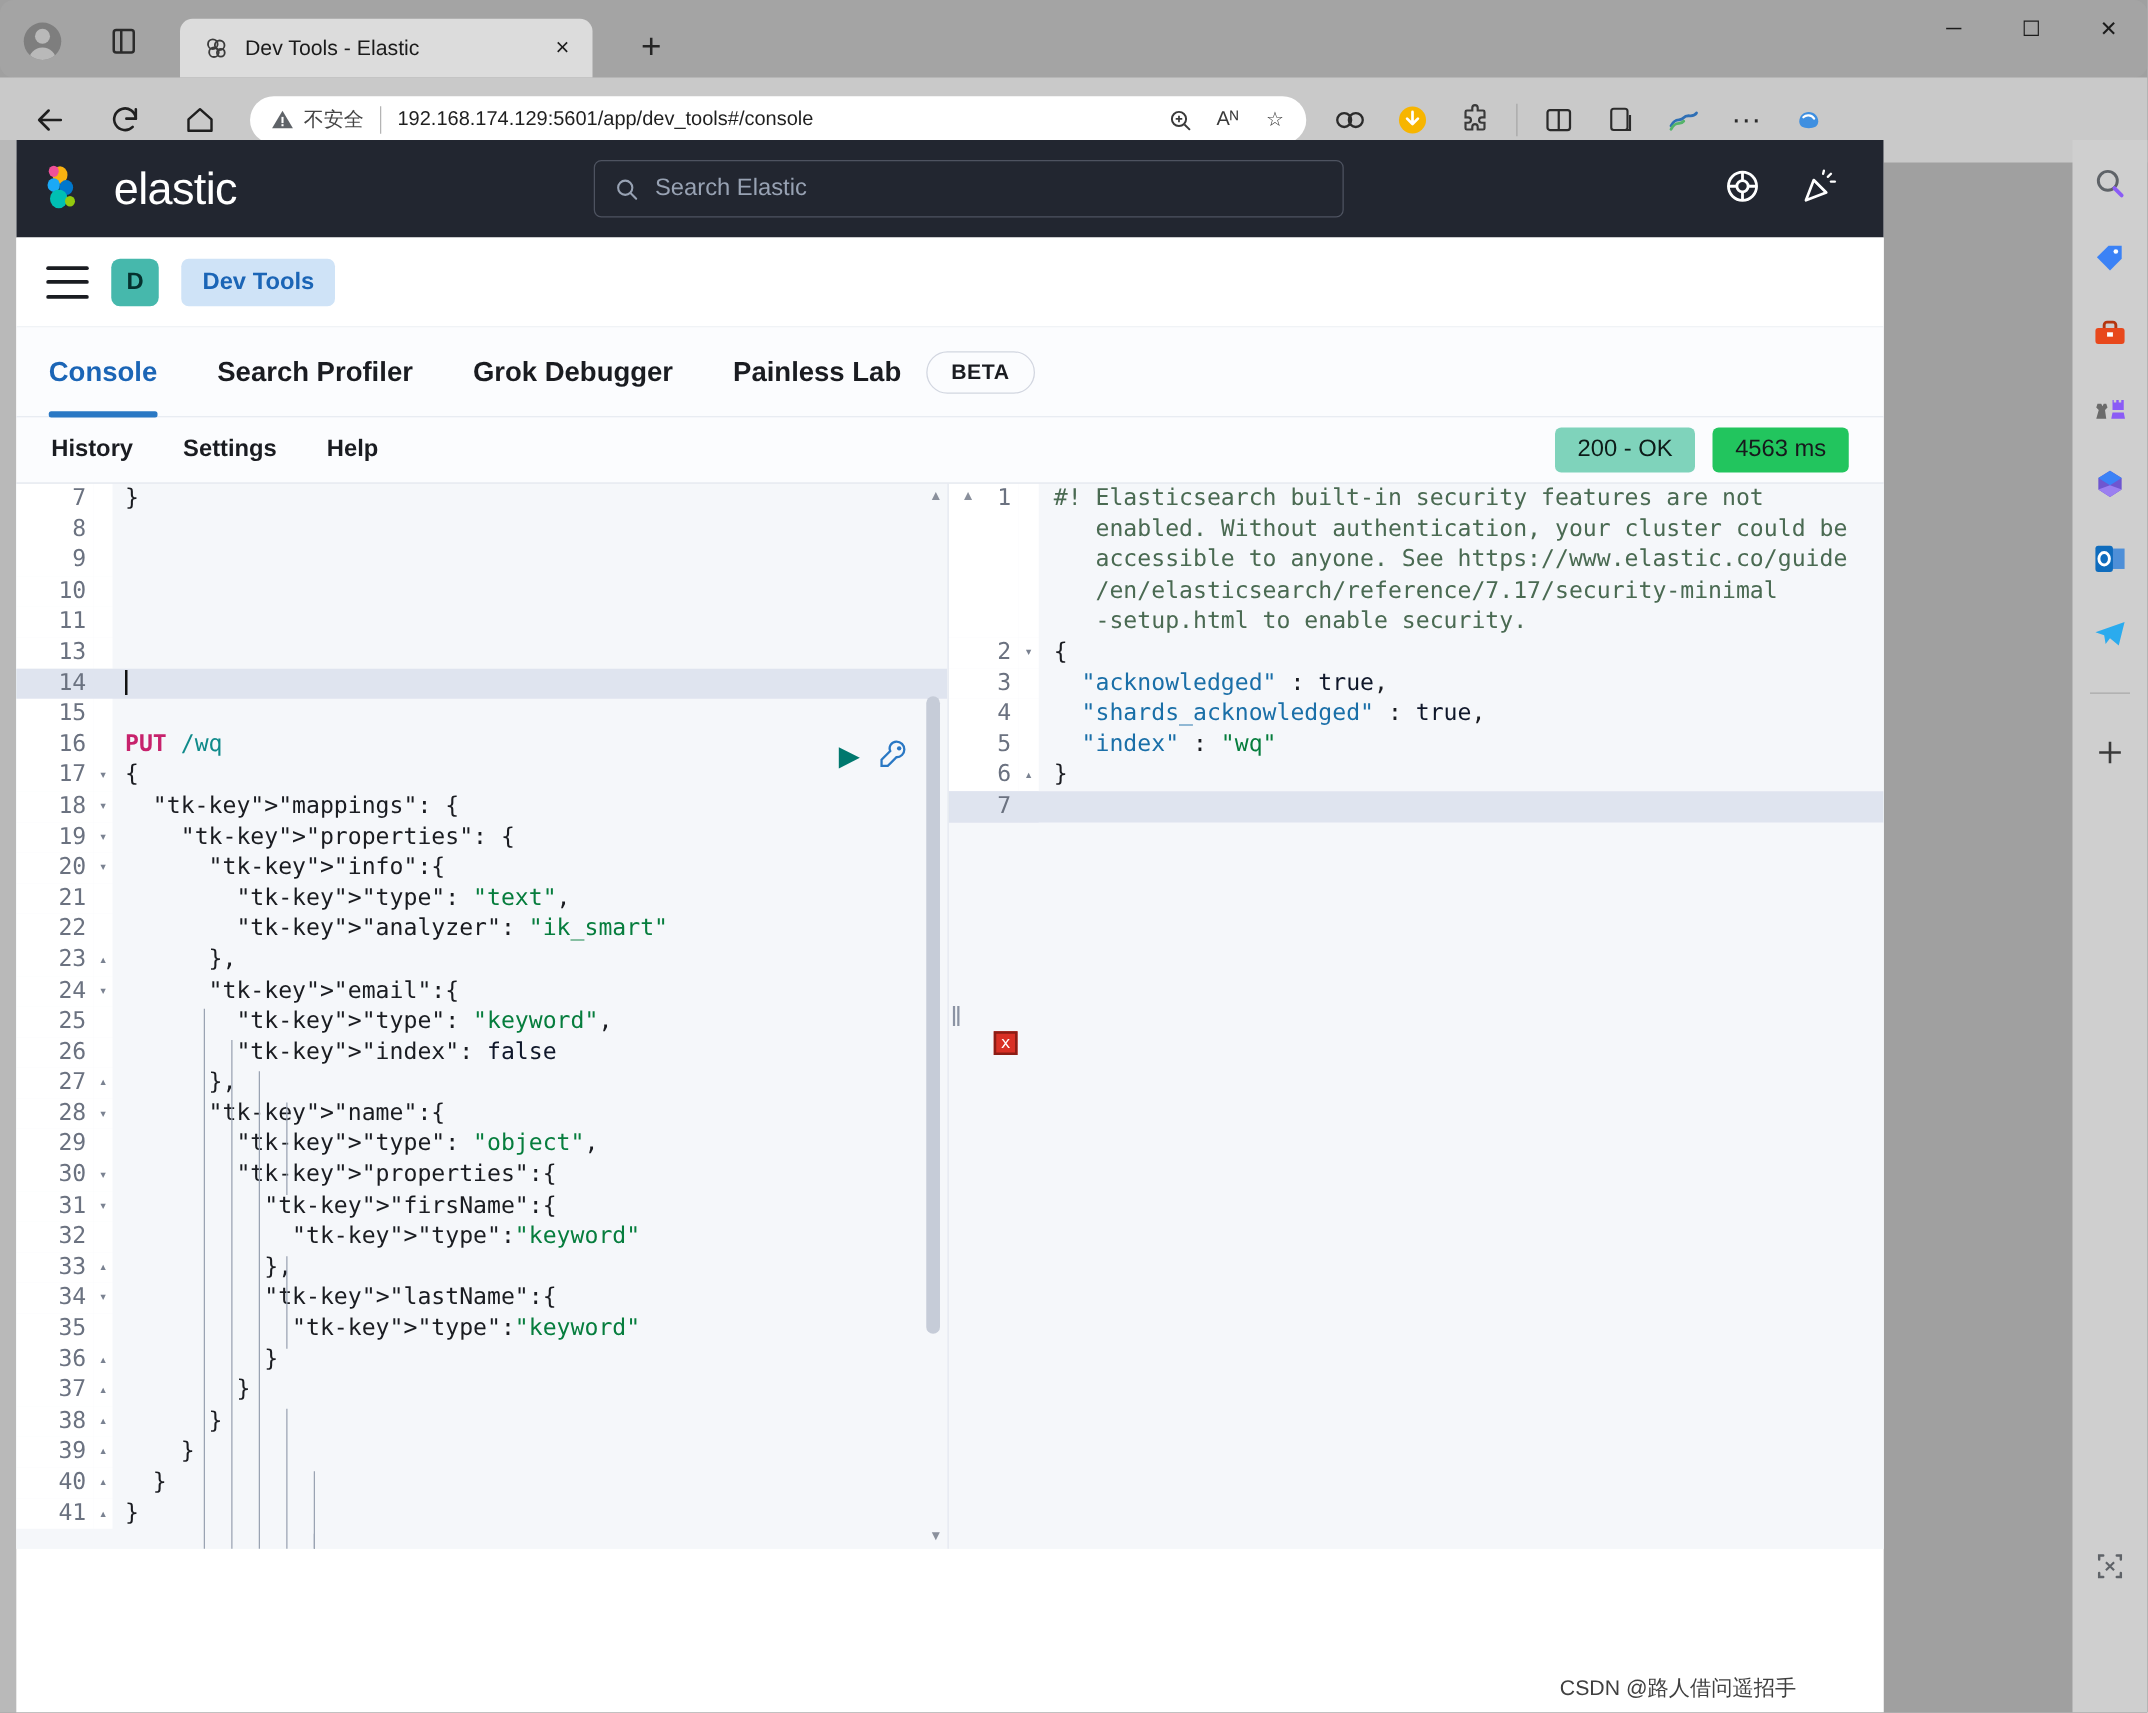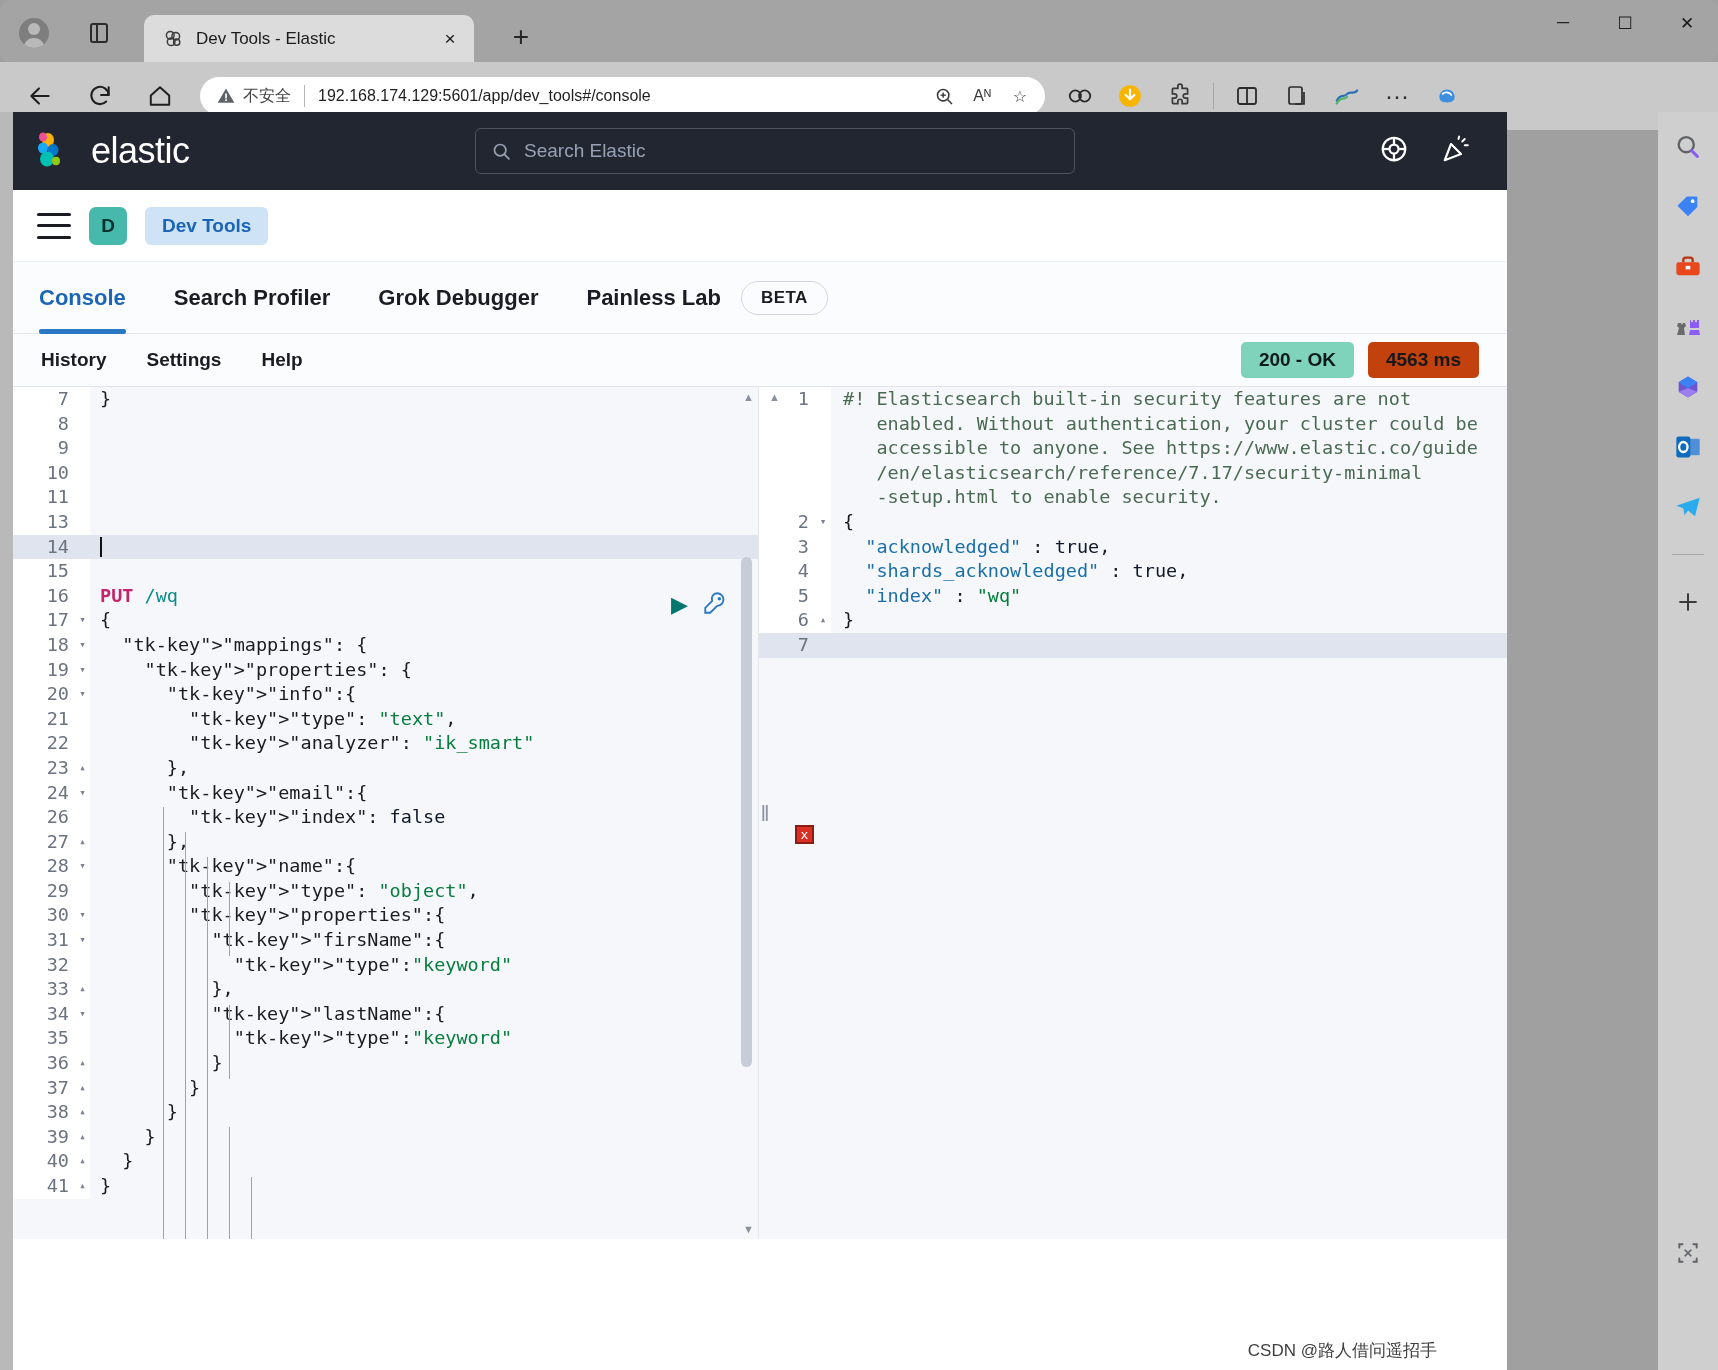--- a/index.html
+++ b/index.html
@@ -164,27 +164,27 @@
     border: 1px solid #d2d6e0; border-radius: 18px; padding: 6px 19px;
     font-size: 17px; font-weight: 700; color: #1a1c21; letter-spacing: 0.4px;
     margin-left: -28px;
   }
 
   .kb-subbar {
     height: 52px; background: #fbfcfe; display: flex; align-items: center;
     padding: 0 28px; gap: 40px;
   }
   .subbar-item { font-size: 19px; font-weight: 700; color: #1a1c21; }
-  .badges { margin-left: auto; display: flex; align-items: flex-end; gap: 14px; font-weight: bold; }
+  .badges { margin-left: auto; display: flex; align-items: flex-end; gap: 14px; }
   .badge-ok {
     background: #7fd3bb; color: #0d1b18; font-size: 19px;
     padding: 7px 18px; border-radius: 5px;
   }
   .badge-ms {
-    background: #c2410c; color: #17181c; font-size: 19px;
+    background: #22c55e; color: #17181c; font-size: 19px;
     padding: 7px 18px; border-radius: 5px;
   }
 
   
   .console {
     display: flex; height: 853px; background: #f5f7fa;
     border-top: 1px solid #e0e4ec; position: relative;
   }
   .pane { position: relative; overflow: hidden; }
   .pane-left { width: 745px; background: #f5f7fa; }
@@ -528,20 +528,21 @@
             <div class="crow"><span class="gut">15</span><span class="fold"></span><span class="code"></span></div>
             <div class="crow"><span class="gut">16</span><span class="fold"></span><span class="code"><span class="tk-method">PUT</span> <span class="tk-url">/wq</span></span></div>
             <div class="crow"><span class="gut">17</span><span class="fold">▾</span><span class="code">{</span></div>
             <div class="crow"><span class="gut">18</span><span class="fold">▾</span><span class="code">  <span class="&lt;span">"tk-key"</span>&gt;"mappings": {</span></div>
             <div class="crow"><span class="gut">19</span><span class="fold">▾</span><span class="code">    <span class="&lt;span">"tk-key"</span>&gt;"properties": {</span></div>
             <div class="crow"><span class="gut">20</span><span class="fold">▾</span><span class="code">      <span class="&lt;span">"tk-key"</span>&gt;"info":{</span></div>
             <div class="crow"><span class="gut">21</span><span class="fold"></span><span class="code">        <span class="&lt;span">"tk-key"</span>&gt;"type": <span class="tk-str">"text"</span>,</span></div>
             <div class="crow"><span class="gut">22</span><span class="fold"></span><span class="code">        <span class="&lt;span">"tk-key"</span>&gt;"analyzer": <span class="tk-str">"ik_smart"</span></span></div>
             <div class="crow"><span class="gut">23</span><span class="fold">▴</span><span class="code">      },</span></div>
             <div class="crow"><span class="gut">24</span><span class="fold">▾</span><span class="code">      <span class="&lt;span">"tk-key"</span>&gt;"email":{</span></div>
+            <div class="crow"><span class="gut">25</span><span class="fold"></span><span class="code">        <span class="&lt;span">"tk-key"</span>&gt;"type": <span class="tk-str">"keyword"</span>,</span></div>
             <div class="crow"><span class="gut">26</span><span class="fold"></span><span class="code">        <span class="&lt;span">"tk-key"</span>&gt;"index": <span class="tk-bool">false</span></span></div>
             <div class="crow"><span class="gut">27</span><span class="fold">▴</span><span class="code">      },</span></div>
             <div class="crow"><span class="gut">28</span><span class="fold">▾</span><span class="code">      <span class="&lt;span">"tk-key"</span>&gt;"name":{</span></div>
             <div class="crow"><span class="gut">29</span><span class="fold"></span><span class="code">        <span class="&lt;span">"tk-key"</span>&gt;"type": <span class="tk-str">"object"</span>,</span></div>
             <div class="crow"><span class="gut">30</span><span class="fold">▾</span><span class="code">        <span class="&lt;span">"tk-key"</span>&gt;"properties":{</span></div>
             <div class="crow"><span class="gut">31</span><span class="fold">▾</span><span class="code">          <span class="&lt;span">"tk-key"</span>&gt;"firsName":{</span></div>
             <div class="crow"><span class="gut">32</span><span class="fold"></span><span class="code">            <span class="&lt;span">"tk-key"</span>&gt;"type":<span class="tk-str">"keyword"</span></span></div>
             <div class="crow"><span class="gut">33</span><span class="fold">▴</span><span class="code">          },</span></div>
             <div class="crow"><span class="gut">34</span><span class="fold">▾</span><span class="code">          <span class="&lt;span">"tk-key"</span>&gt;"lastName":{</span></div>
             <div class="crow"><span class="gut">35</span><span class="fold"></span><span class="code">            <span class="&lt;span">"tk-key"</span>&gt;"type":<span class="tk-str">"keyword"</span></span></div>

